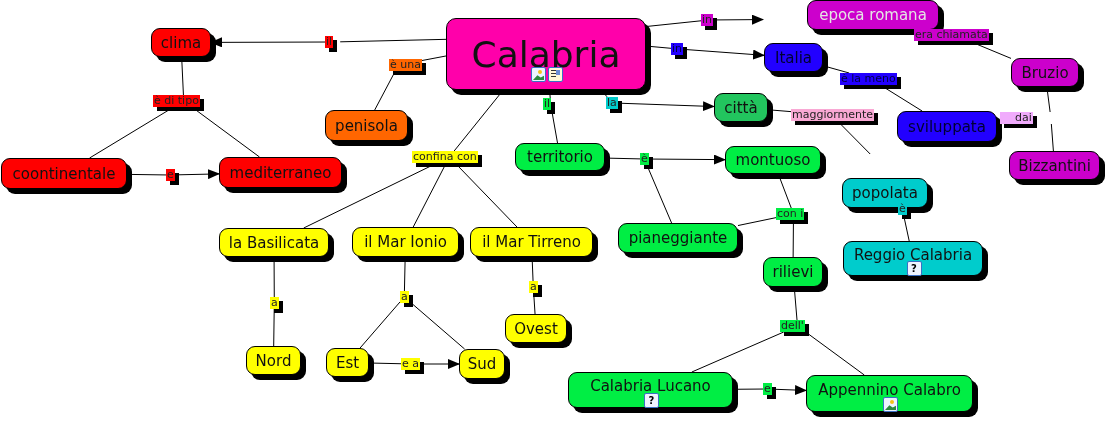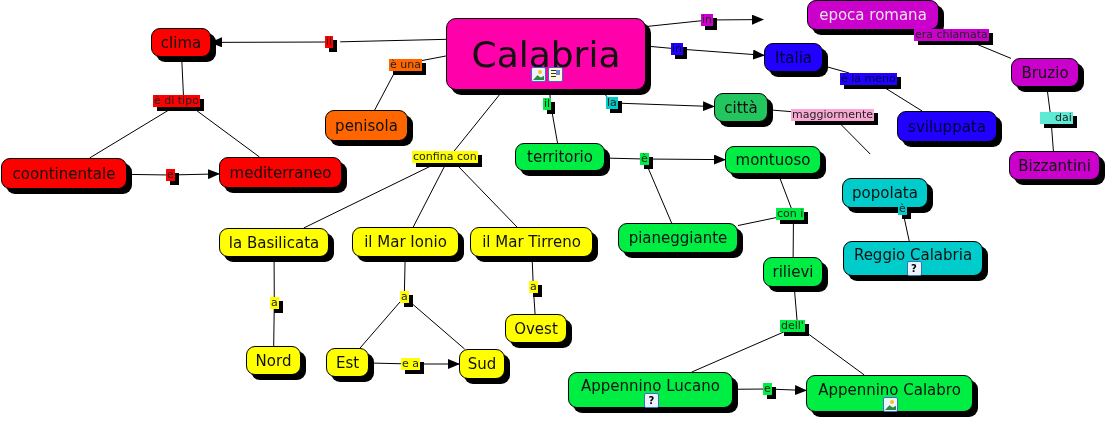--- a/index.html
+++ b/index.html
@@ -167,21 +167,21 @@
       <div class="node" style="left: 326px; top: 348px; width: 43px; height: 29px; background: rgb(255, 255, 0); color: rgb(17, 17, 17);">
         <span>Est</span>
       </div>
       <div class="node" style="left: 459px; top: 349px; width: 46px; height: 30px; background: rgb(255, 255, 0); color: rgb(17, 17, 17);">
         <span>Sud</span>
       </div>
       <div class="node" style="left: 505px; top: 314px; width: 62px; height: 29px; background: rgb(255, 255, 0); color: rgb(17, 17, 17);">
         <span>Ovest</span>
       </div>
       <div class="node" style="left: 568px; top: 372px; width: 165px; height: 36px; background: rgb(0, 238, 68); color: rgb(17, 17, 17);">
-        <span style="margin-top: -8px;">Appennino Lucano</span>
+        <span style="margin-top: -8px;">Calabria Lucano</span>
       </div>
       <div class="res-icons" style="left: 644px; top: 393px;">
         <div class="res-icon help">?</div>
       </div>
       <div class="node" style="left: 806px; top: 375px; width: 167px; height: 37px; background: rgb(0, 238, 68); color: rgb(17, 17, 17);">
         <span style="margin-top: -8px;">Appennino Calabro</span>
       </div>
       <div class="res-icons" style="left: 883px; top: 397px;">
         <div class="res-icon image"></div>
       </div>
@@ -191,21 +191,21 @@
       <div class="link-label" style="left: 381px; top: 59px; background: rgb(255, 102, 0); margin-left: 8px;">è una</div>
       <div class="link-label" style="left: 153px; top: 95px; background: rgb(255, 0, 0);">è di tipo</div>
       <div class="link-label" style="left: 166px; top: 169px; background: rgb(255, 0, 0);">e</div>
       <div class="link-label" style="left: 701px; top: 14px; background: rgb(204, 0, 204);">in</div>
       <div class="link-label" style="left: 671px; top: 43px; background: rgb(34, 0, 255); color: rgb(0, 0, 68);">in</div>
       <div class="link-label" style="left: 543px; top: 98px; background: rgb(0, 238, 68);">il</div>
       <div class="link-label" style="left: 606px; top: 97px; background: rgb(0, 204, 204);">la</div>
       <div class="link-label" style="left: 914px; top: 29px; background: rgb(204, 0, 204);">era chiamata</div>
       <div class="link-label" style="left: 840px; top: 73px; background: rgb(34, 0, 255); color: rgb(0, 0, 68);">è la meno</div>
       <div class="link-label" style="left: 791px; top: 109px; background: #f9a8d4;">maggiormente</div>
-      <div class="link-label" style="left: 1040px; top: 112px; background: #5eead4; padding-left: 15px;">dai</div>
+      <div class="link-label" style="left: 1000px; top: 112px; background: #f0abfc; padding-left: 15px;">dai</div>
       <div class="link-label" style="left: 412px; top: 151px; background: rgb(255, 255, 0);">confina con</div>
       <div class="link-label" style="left: 640px; top: 153px; background: rgb(0, 238, 68);">è</div>
       <div class="link-label" style="left: 776px; top: 208px; background: rgb(0, 238, 68);">con i</div>
       <div class="link-label" style="left: 898px; top: 203px; background: rgb(0, 204, 204);">è</div>
       <div class="link-label" style="left: 270px; top: 297px; background: rgb(255, 255, 0);">a</div>
       <div class="link-label" style="left: 400px; top: 291px; background: rgb(255, 255, 0);">a</div>
       <div class="link-label" style="left: 529px; top: 281px; background: rgb(255, 255, 0);">a</div>
       <div class="link-label" style="left: 401px; top: 358px; background: rgb(255, 255, 0);">e a</div>
       <div class="link-label" style="left: 780px; top: 320px; background: rgb(0, 238, 68);">dell'</div>
       <div class="link-label" style="left: 763px; top: 383px; background: rgb(0, 238, 68);">e</div>

